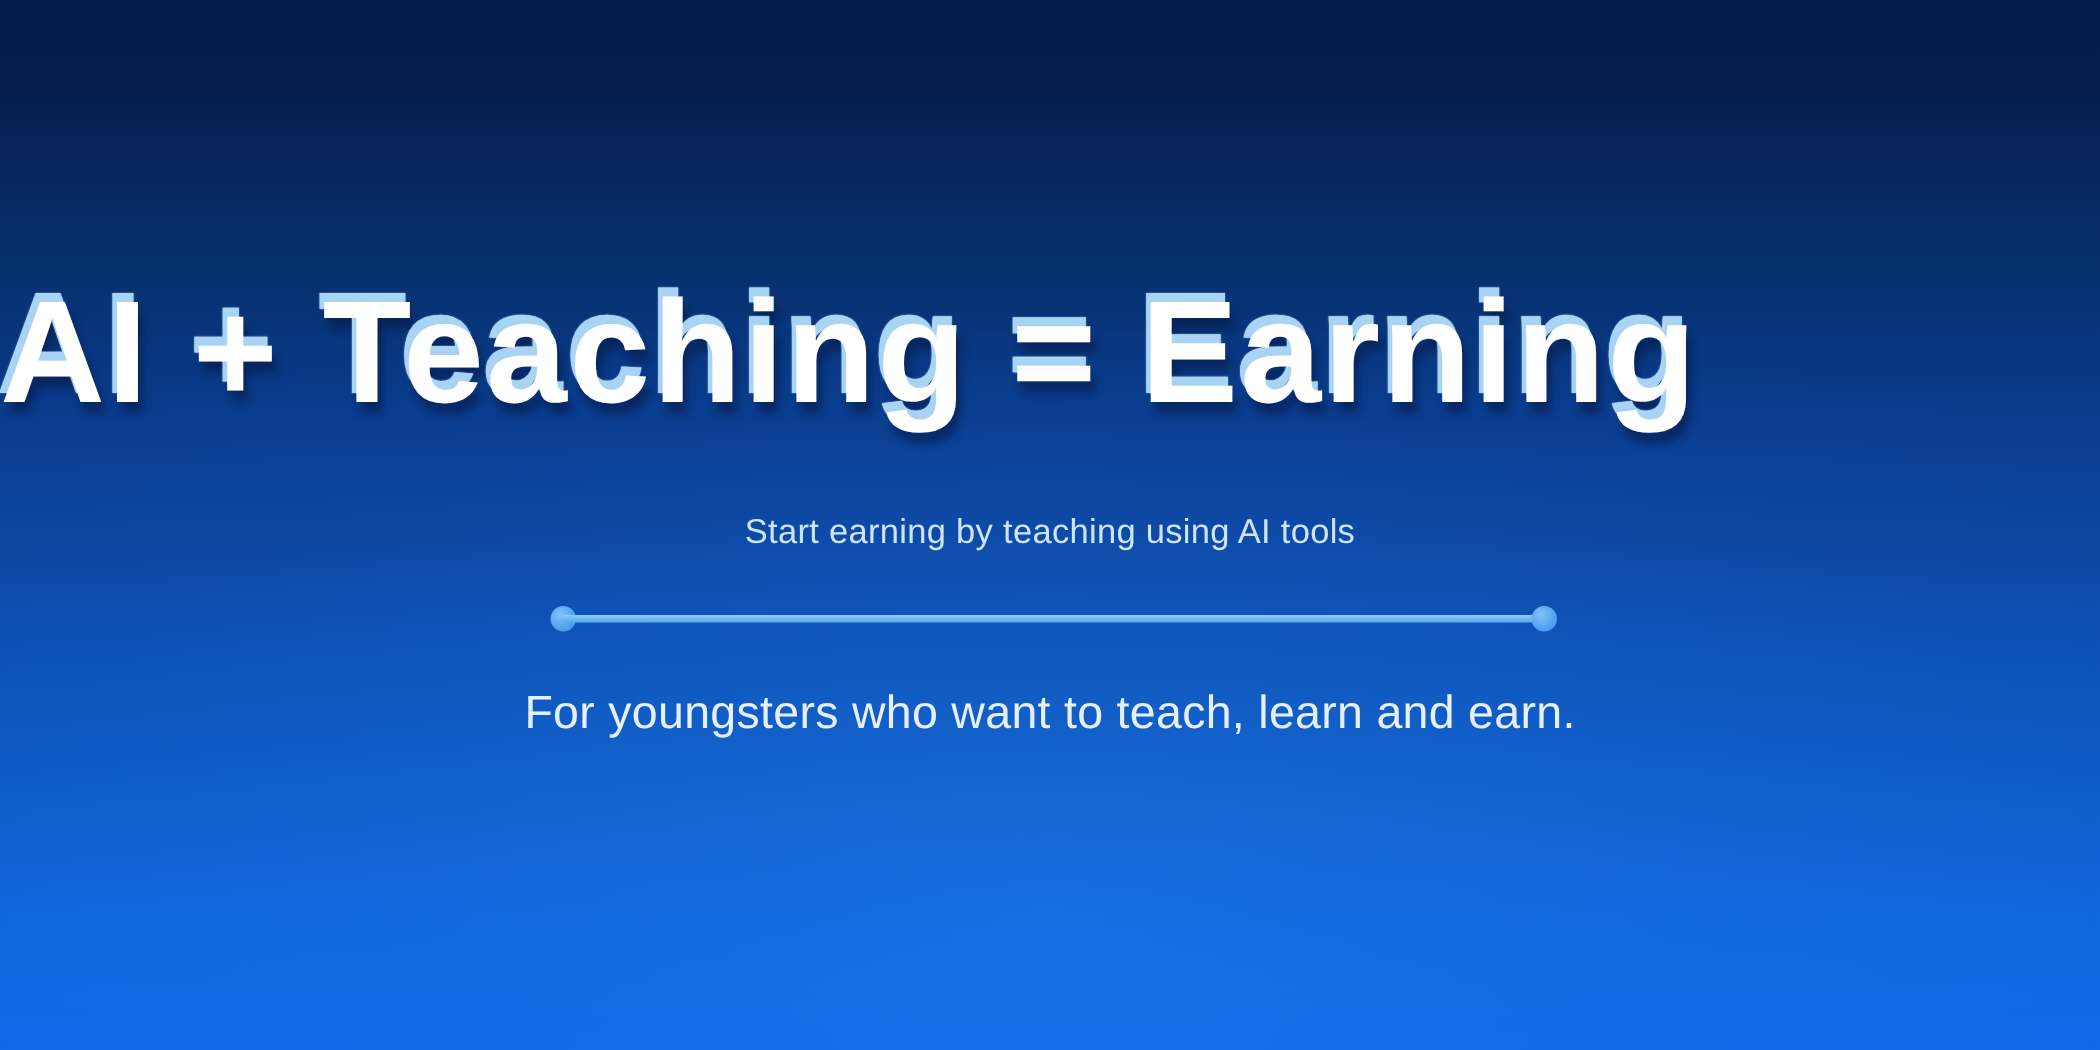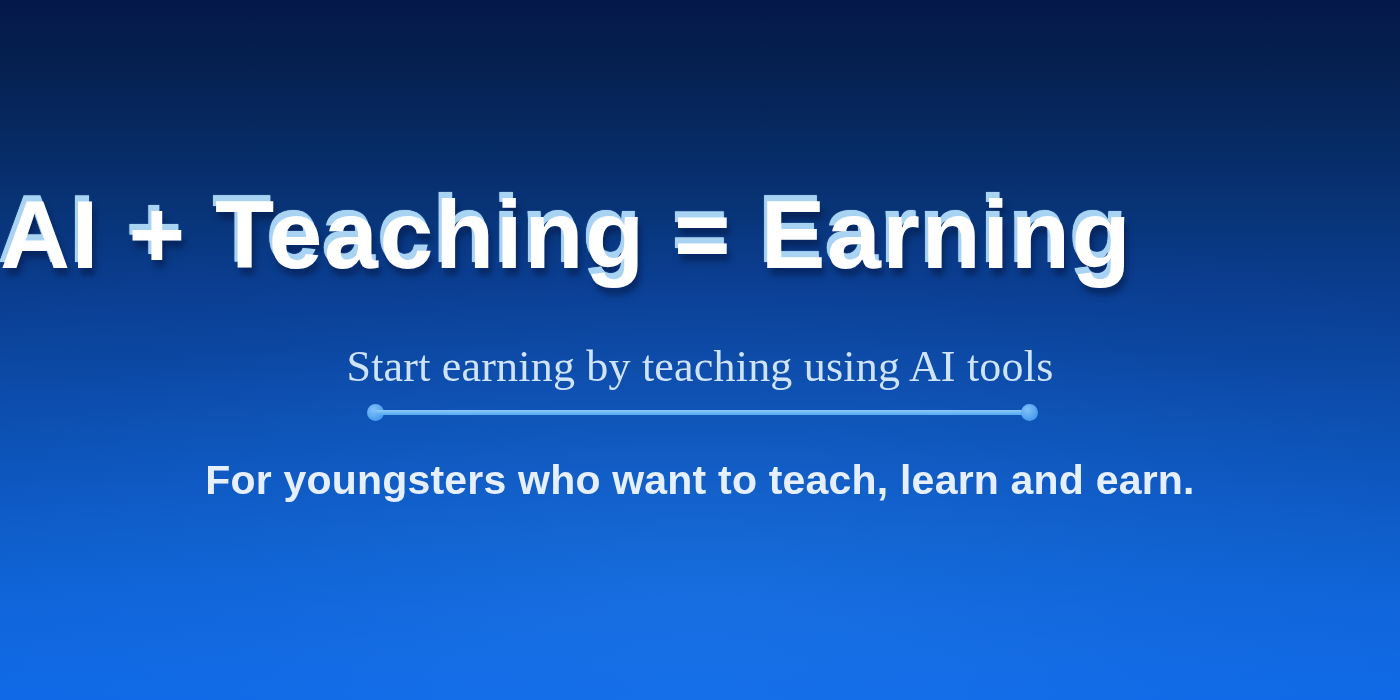--- a/index.html
+++ b/index.html
@@ -90,26 +90,25 @@
     color: #ffffff;
   }
 
   
   .subtitle {
     position: absolute;
     left: 0;
     top: 341px;
     width: 100%;
     text-align: center;
-    font-size: 44px;
+    font-size: 23px;
     font-weight: normal;
     color: #cfe4fa;
     letter-spacing: 0.2px;
     line-height: 1.2;
-    font-family: Liberation Serif, serif;
   }
 
   
   .divider {
     position: absolute;
     left: 367px;
     top: 404px;
     width: 671px;
     height: 17px;
   }
@@ -133,22 +132,22 @@
   .divider-dot.left  { left: 0; }
   .divider-dot.right { right: 0; }
 
   
   .tagline {
     position: absolute;
     left: 0;
     top: 456px;
     width: 100%;
     text-align: center;
-    font-size: 41px;
-    font-weight: bold;
+    font-size: 31px;
+    font-weight: normal;
     color: #e6effd;
     letter-spacing: 0.2px;
     line-height: 1.2;
   }
 </style>
 </head>
 <body>
 
 <div id="hero-banner">
 

